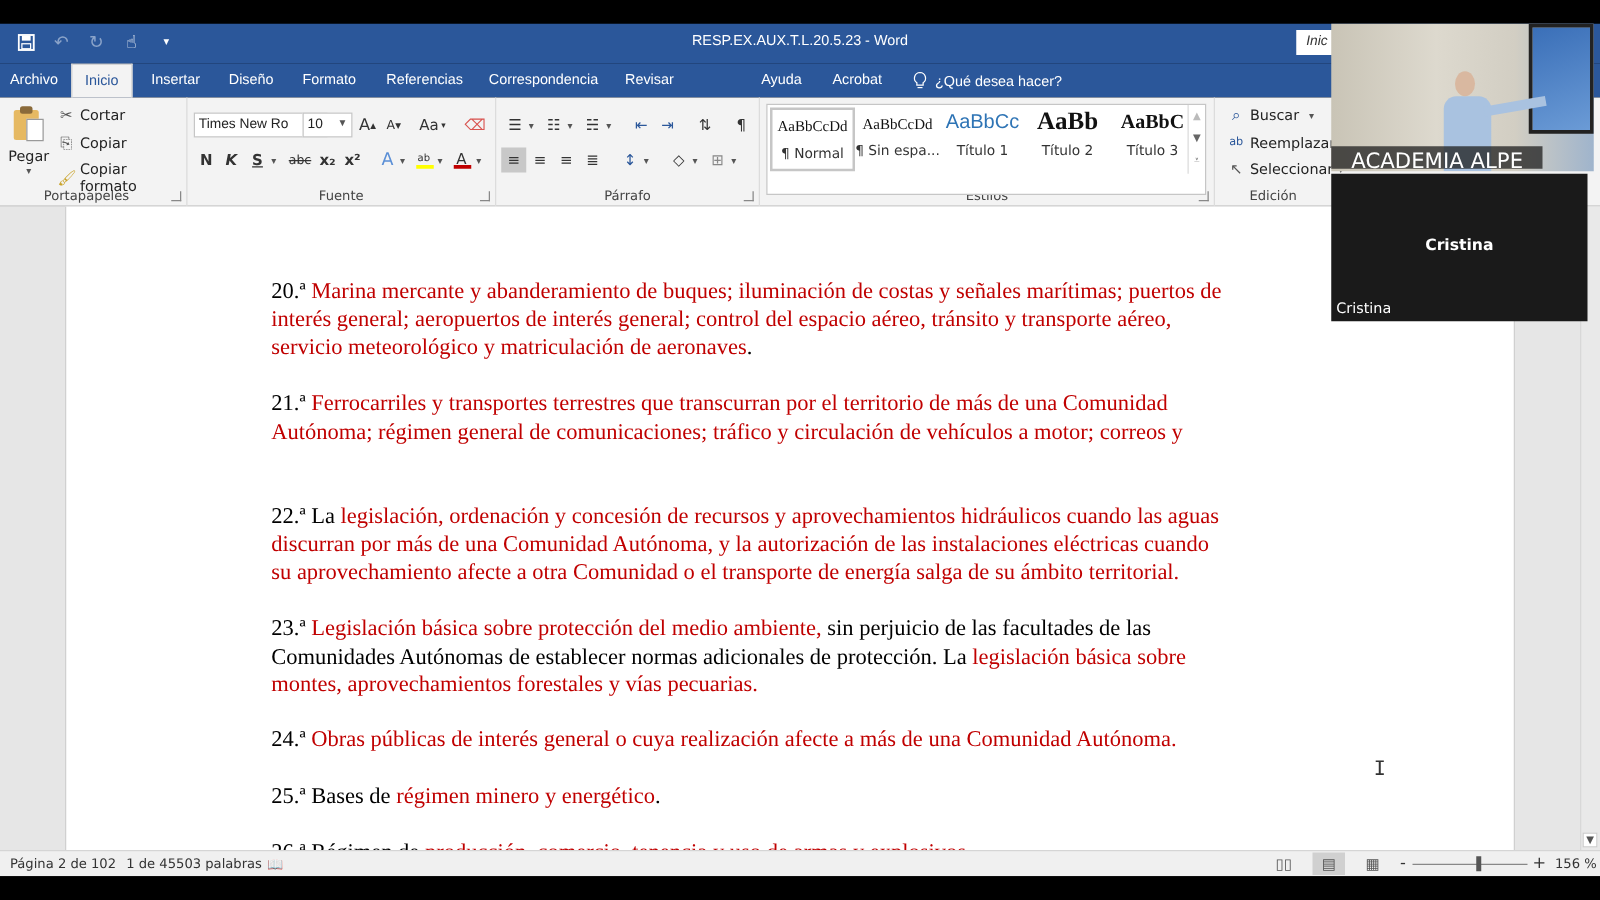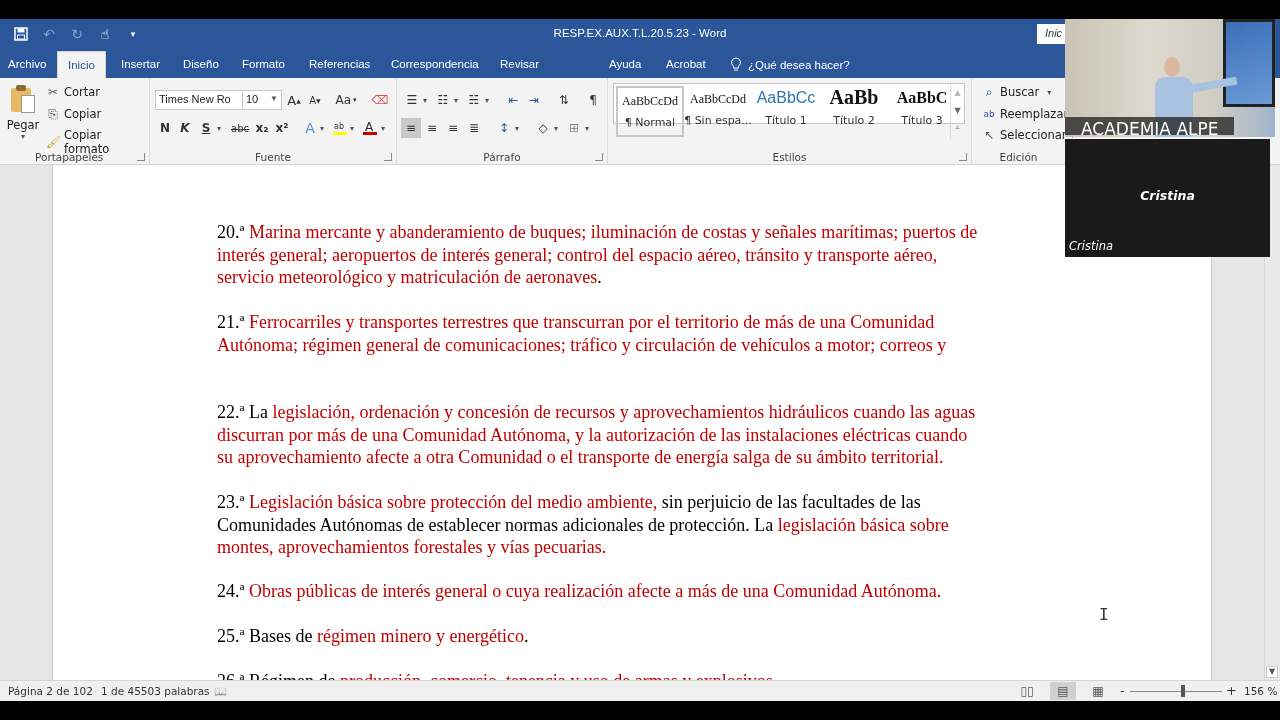--- a/index.html
+++ b/index.html
@@ -37,21 +37,21 @@
   .paste-label { font-size: 11.5px; margin-top: 4px; }
   .small-cmd { position: absolute; left: 46px; display: flex; align-items: center; gap: 4px; font-size: 11.5px; color: #222; cursor: pointer; }
   .small-cmd .ico { width: 14px; text-align: center; color: #555; font-size: 12px; }
 
   .combo { position: absolute; height: 20px; background: #fff; border: 1px solid #c6c6c6; font-size: 11px; padding: 2px 3px; font-family: "Liberation Sans", sans-serif; }
   .combo .arrow { position: absolute; right: 3px; top: 3px; font-size: 8px; color: #555; }
   .rbtn { position: absolute; width: 20px; height: 20px; display: flex; align-items: center; justify-content: center; font-size: 12px; color: #333; cursor: pointer; }
   .rbtn.sel { background: #c8c8c8; }
   .caret { position: absolute; font-size: 8px; color: #555; }
 
-  .styles-gallery { position: absolute; left: 613px; top: 5px; width: 352px; height: 41px; background: #fff; border: 1px solid #c6c6c6; }
+  .styles-gallery { position: absolute; left: 613px; top: 5px; width: 352px; height: 73px; background: #fff; border: 1px solid #c6c6c6; }
   .style-item { position: absolute; top: 2px; width: 68px; height: 51px; text-align: center; cursor: pointer; }
   .style-item.active { border: 2px solid #c6c6c6; }
   .style-sample { height: 28px; padding-top: 6px; overflow: hidden; white-space: nowrap; color: #111; }
   .style-name { font-size: 11px; color: #333; }
   .gallery-scroll { position: absolute; right: 0; top: 0; width: 14px; height: 55px; border-left: 1px solid #dcdcdc; font-size: 8px; color: #666; text-align: center; }
 
   .edit-cmd { position: absolute; left: 982px; display: flex; align-items: center; gap: 4px; font-size: 11.5px; cursor: pointer; }
   .edit-cmd .ico { width: 14px; color: #2b579a; font-size: 12px; text-align: center; }
 
   
@@ -73,21 +73,21 @@
   .zoom-slider { position: absolute; left: 1130px; top: 10px; width: 92px; height: 1px; background: #888; }
   .zoom-thumb { position: absolute; left: 1181px; top: 4px; width: 4px; height: 12px; background: #555; }
 
   
   .video-main { position: absolute; left: 1065px; top: 19px; width: 210px; height: 118px; overflow: hidden; background: linear-gradient(90deg, #c9c4b6 0%, #ddd9ce 40%, #d2cec3 70%, #9fb4cc 100%); }
   .video-main .screen { position: absolute; left: 158px; top: 0; width: 52px; height: 88px; background: linear-gradient(160deg, #3a6fb8, #6b9bd6); border: 3px solid #222; }
   .video-main .person-body { position: absolute; left: 90px; top: 58px; width: 38px; height: 60px; background: #a9c2e0; border-radius: 10px 10px 0 0; }
   .video-main .person-head { position: absolute; left: 99px; top: 38px; width: 16px; height: 20px; background: #d9b8a0; border-radius: 50%; }
   .video-main .person-arm { position: absolute; left: 122px; top: 62px; width: 50px; height: 8px; background: #a9c2e0; transform: rotate(-10deg); }
   .video-label { position: absolute; left: 1065px; top: 117px; height: 18px; background: rgba(30,30,30,0.75); color: #fff; font-size: 17px; padding: 2px 16px; }
-  .video-tile { position: absolute; left: 1065px; top: 139px; width: 205px; height: 118px; background: #1a1a1a; font-style: italic; }
+  .video-tile { position: absolute; left: 1065px; top: 139px; width: 205px; height: 118px; background: #1a1a1a; }
   .video-tile .center-name { position: absolute; left: 0; right: 0; top: 49px; text-align: center; color: #fff; font-weight: bold; font-size: 12.5px; }
   .video-tile .corner-name { position: absolute; left: 4px; bottom: 4px; color: #fff; font-size: 11.5px; }
 </style>
 </head>
 <body>
 
 <div class="black-top"></div>
 
 <div class="titlebar">
   <div class="qat">

